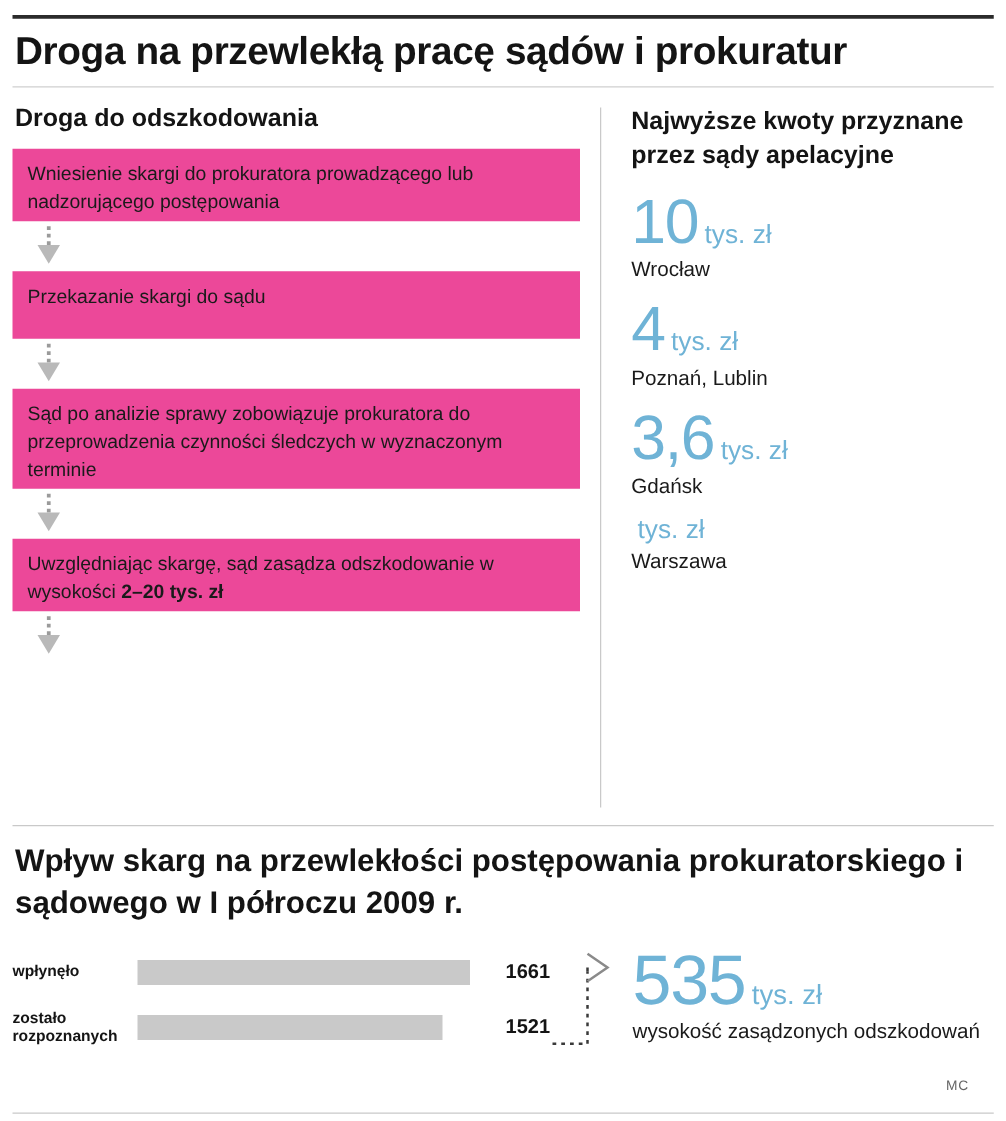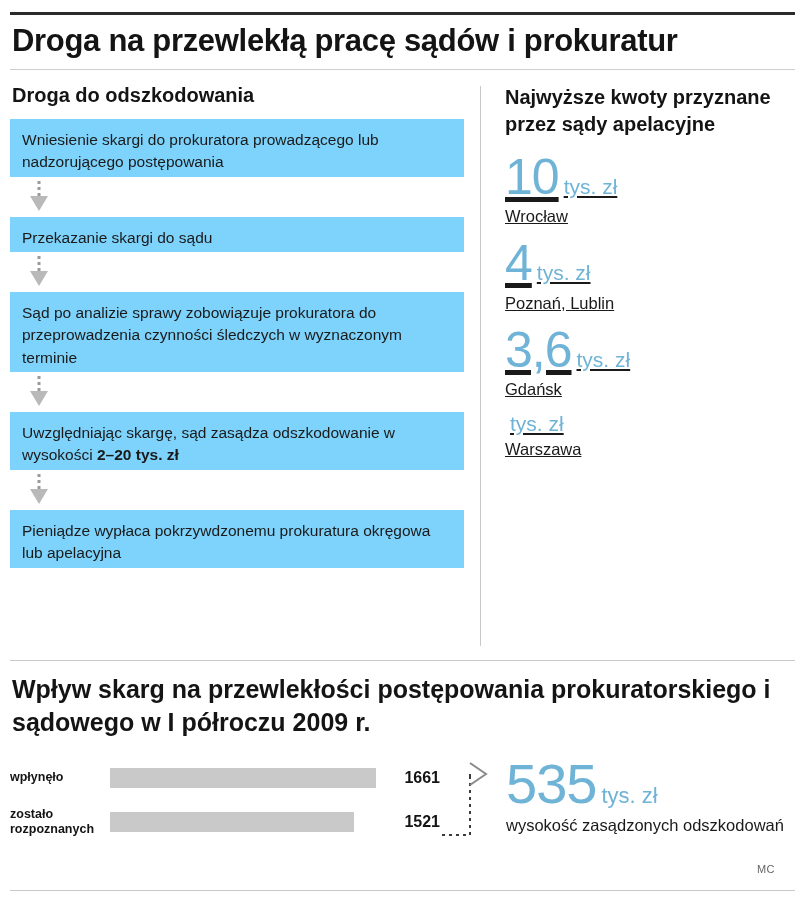--- a/index.html
+++ b/index.html
@@ -73,21 +73,21 @@
   }
   .section-head-right {
     font-size: 20px;
     font-weight: bold;
     line-height: 1.35;
     margin: 0 0 16px 0;
     color: #141414;
   }
   
   .flow-box {
-    background: #7dd3fc;
+    background: #ec4899;
     color: #1a1a1a;
     font-size: 15.5px;
     line-height: 1.45;
     padding: 10px 12px 11px 12px;
     box-sizing: border-box;
   }
   .flow-box b {
     font-weight: bold;
   }
   .arrow-wrap {
@@ -97,21 +97,20 @@
     padding-left: 16px;
   }
   .arrow {
     width: 26px;
     height: 34px;
     display: block;
   }
   
   .amount-block {
     margin-bottom: 14px;
-    text-decoration: underline;
   }
   .amount-line {
     display: flex;
     align-items: baseline;
     line-height: 1;
   }
   .amount-num {
     font-size: 50px;
     color: #6fb3d6;
     font-weight: normal;
@@ -251,21 +250,21 @@
 
       <div class="flow-box" style="height:58px;">Wniesienie skargi do prokuratora prowadzącego lub nadzorującego postępowania</div>
 
       <div class="arrow-wrap">
         <svg class="arrow" viewBox="0 0 26 34">
           <line x1="13" y1="1" x2="13" y2="17" stroke="#9a9a9a" stroke-width="3" stroke-dasharray="3,3"></line>
           <polygon points="4,16 22,16 13,31" fill="#b9b9b9"></polygon>
         </svg>
       </div>
 
-      <div class="flow-box" style="height:35px;">Przekazanie skargi do sądu</div>
+      <div class="flow-box" style="height:54px;">Przekazanie skargi do sądu</div>
 
       <div class="arrow-wrap">
         <svg class="arrow" viewBox="0 0 26 34">
           <line x1="13" y1="1" x2="13" y2="17" stroke="#9a9a9a" stroke-width="3" stroke-dasharray="3,3"></line>
           <polygon points="4,16 22,16 13,31" fill="#b9b9b9"></polygon>
         </svg>
       </div>
 
       <div class="flow-box" style="height:80px;">Sąd po analizie sprawy  zobowiązuje prokuratora do przeprowadzenia  czynności śledczych w wyznaczonym terminie</div>
 
@@ -280,21 +279,20 @@
         <span>Uwzględniając skargę, sąd zasądza odszkodowanie w wysokości </span><b>2–20 tys. zł</b>
       </div>
 
       <div class="arrow-wrap">
         <svg class="arrow" viewBox="0 0 26 34">
           <line x1="13" y1="1" x2="13" y2="17" stroke="#9a9a9a" stroke-width="3" stroke-dasharray="3,3"></line>
           <polygon points="4,16 22,16 13,31" fill="#b9b9b9"></polygon>
         </svg>
       </div>
 
-      <div class="flow-box" style="height:58px;">Pieniądze wypłaca pokrzywdzonemu prokuratura okręgowa lub apelacyjna</div>
     </div>
 
     <div class="col-divider"></div>
 
     <div class="col-right">
       <div class="section-head-right">Najwyższe kwoty przyznane przez sądy apelacyjne</div>
 
       <div class="amount-block">
         <div class="amount-line">
           <span class="amount-num">10</span>

